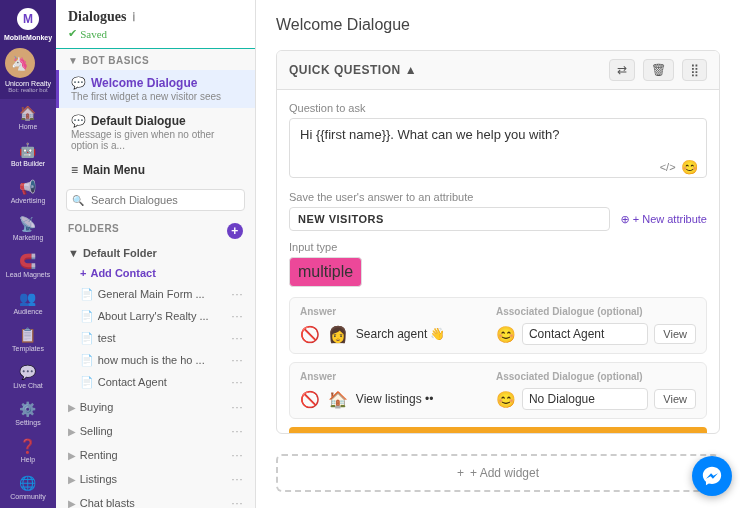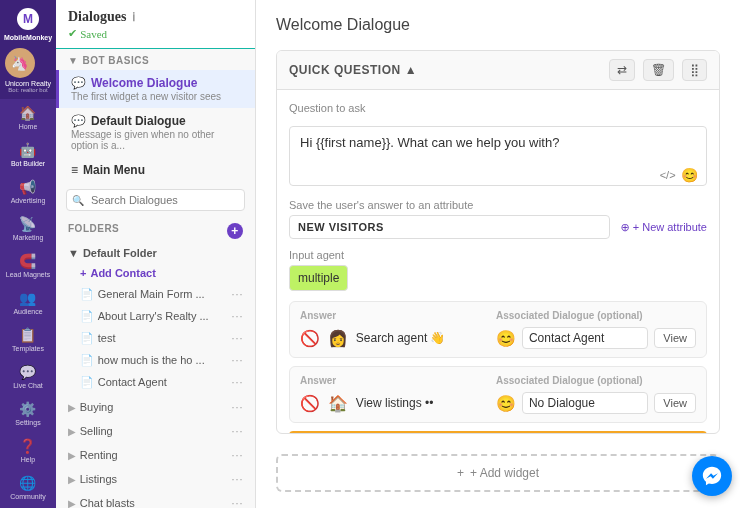--- a/index.html
+++ b/index.html
@@ -257,21 +257,21 @@
       border-radius: 4px;
       padding: 3px 7px;
       font-size: 12px;
       cursor: pointer;
       color: #555;
     }
     .widget-body { padding: 12px; }
     .field-label {
       font-size: 11px;
       color: #888;
-      margin-bottom: 12px;
+      margin-bottom: 4px;
     }
     .text-area-field {
       width: 100%;
       border: 1px solid #ddd;
       border-radius: 4px;
       padding: 8px 10px;
       font-size: 13px;
       color: #333;
       resize: none;
       min-height: 60px;
@@ -303,23 +303,23 @@
       display: flex;
       align-items: center;
       gap: 3px;
       white-space: nowrap;
     }
     .input-type-section { margin-bottom: 10px; }
     .input-type-value {
       border: 1px solid #ddd;
       border-radius: 4px;
       padding: 5px 8px;
-      font-size: 12px;
+      font-size: 16px;
       color: #333;
-      background: #bef264;
+      background: #ec4899;
       display: inline-block;
     }
     .answers-section { margin-top: 6px; }
     .answer-row {
       border: 1px solid #e8e8e8;
       border-radius: 6px;
       padding: 8px 10px;
       margin-bottom: 8px;
       background: #fafafa;
     }
@@ -683,21 +683,21 @@
       <div class="attribute-label">Save the user's answer to an attribute</div>
       <div class="attribute-row">
         <input class="attribute-input" type="text" value="NEW VISITORS" style="text-transform: uppercase; font-size: 11px; font-weight: 700; letter-spacing: 0.5px;">
         <div class="new-attribute-btn">
           <span>⊕</span>
           <span>+ New attribute</span>
         </div>
       </div>
 
       <div class="input-type-section">
-        <div class="attribute-label">Input agent</div>
+        <div class="attribute-label">Input type</div>
         <div class="input-type-value">multiple</div>
       </div>
 
       <div class="answers-section">
 
         <div class="answer-row">
           <div class="answer-headers">
             <div class="answer-col1">Answer</div>
             <div class="answer-col2">Associated Dialogue (optional)</div>
           </div>

